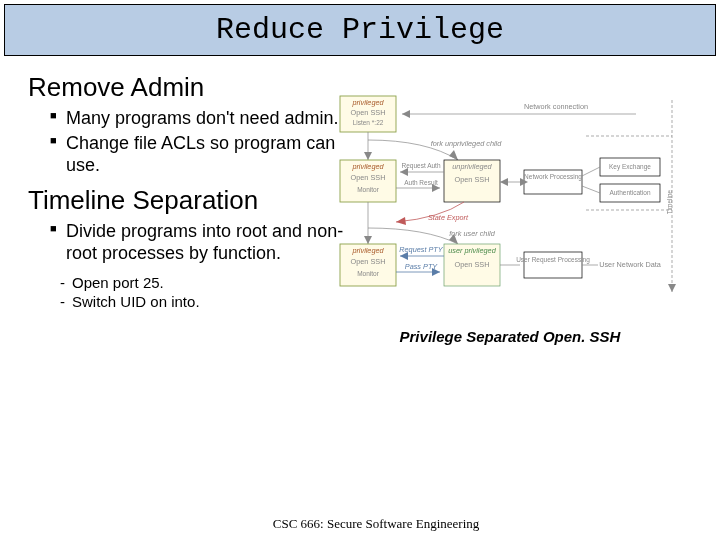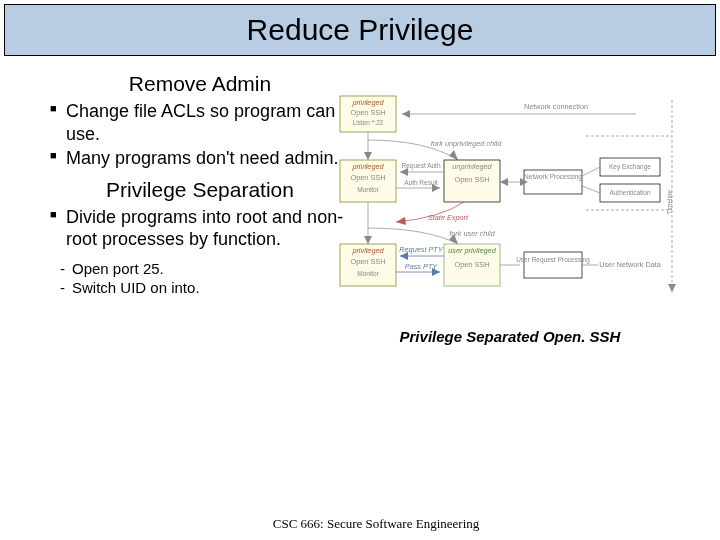--- a/index.html
+++ b/index.html
@@ -13,30 +13,29 @@
     overflow: hidden;
     position: relative;
   }
   .title-bar {
     background: #b8cce4;
     border: 1px solid #000;
     margin: 4px 4px 0 4px;
     padding: 8px 0;
     text-align: center;
     font-size: 30px;
-    font-family: Liberation Sans, sans-serif;
+    font-family: Liberation Mono, monospace;
   }
   .content {
     padding: 10px 4px 0 32px;
   }
   .section-heading {
-    font-size: 21px;
+    font-size: 26px;
     margin: 6px 0 4px -4px;
     font-family: Arial, sans-serif;
-    text-align: center;
   }
   ul.bullets {
     list-style: none;
     padding: 0 0 0 18px;
     margin: 2px 0 8px 0;
   }
   ul.bullets > li {
     font-size: 18px;
     line-height: 1.25;
     padding-left: 16px;
@@ -181,25 +180,25 @@
 </style>
 </head>
 <body>
 
 <div class="title-bar">Reduce Privilege</div>
 
 <div class="content">
   <div class="left-col">
     <div class="section-heading">Remove Admin</div>
     <ul class="bullets">
+      <li>Many programs don't need admin.</li>
       <li>Change file ACLs so program can use.</li>
-      <li>Many programs don't need admin.</li>
     </ul>
 
-    <div class="section-heading">Privilege Separation</div>
+    <div class="section-heading">Timeline Separation</div>
     <ul class="bullets">
       <li>Divide programs into root and non-root processes by function.</li>
     </ul>
     <ul class="dashes">
       <li>Open port 25.</li>
       <li>Switch UID on into.</li>
     </ul>
   </div>
 </div>
 

